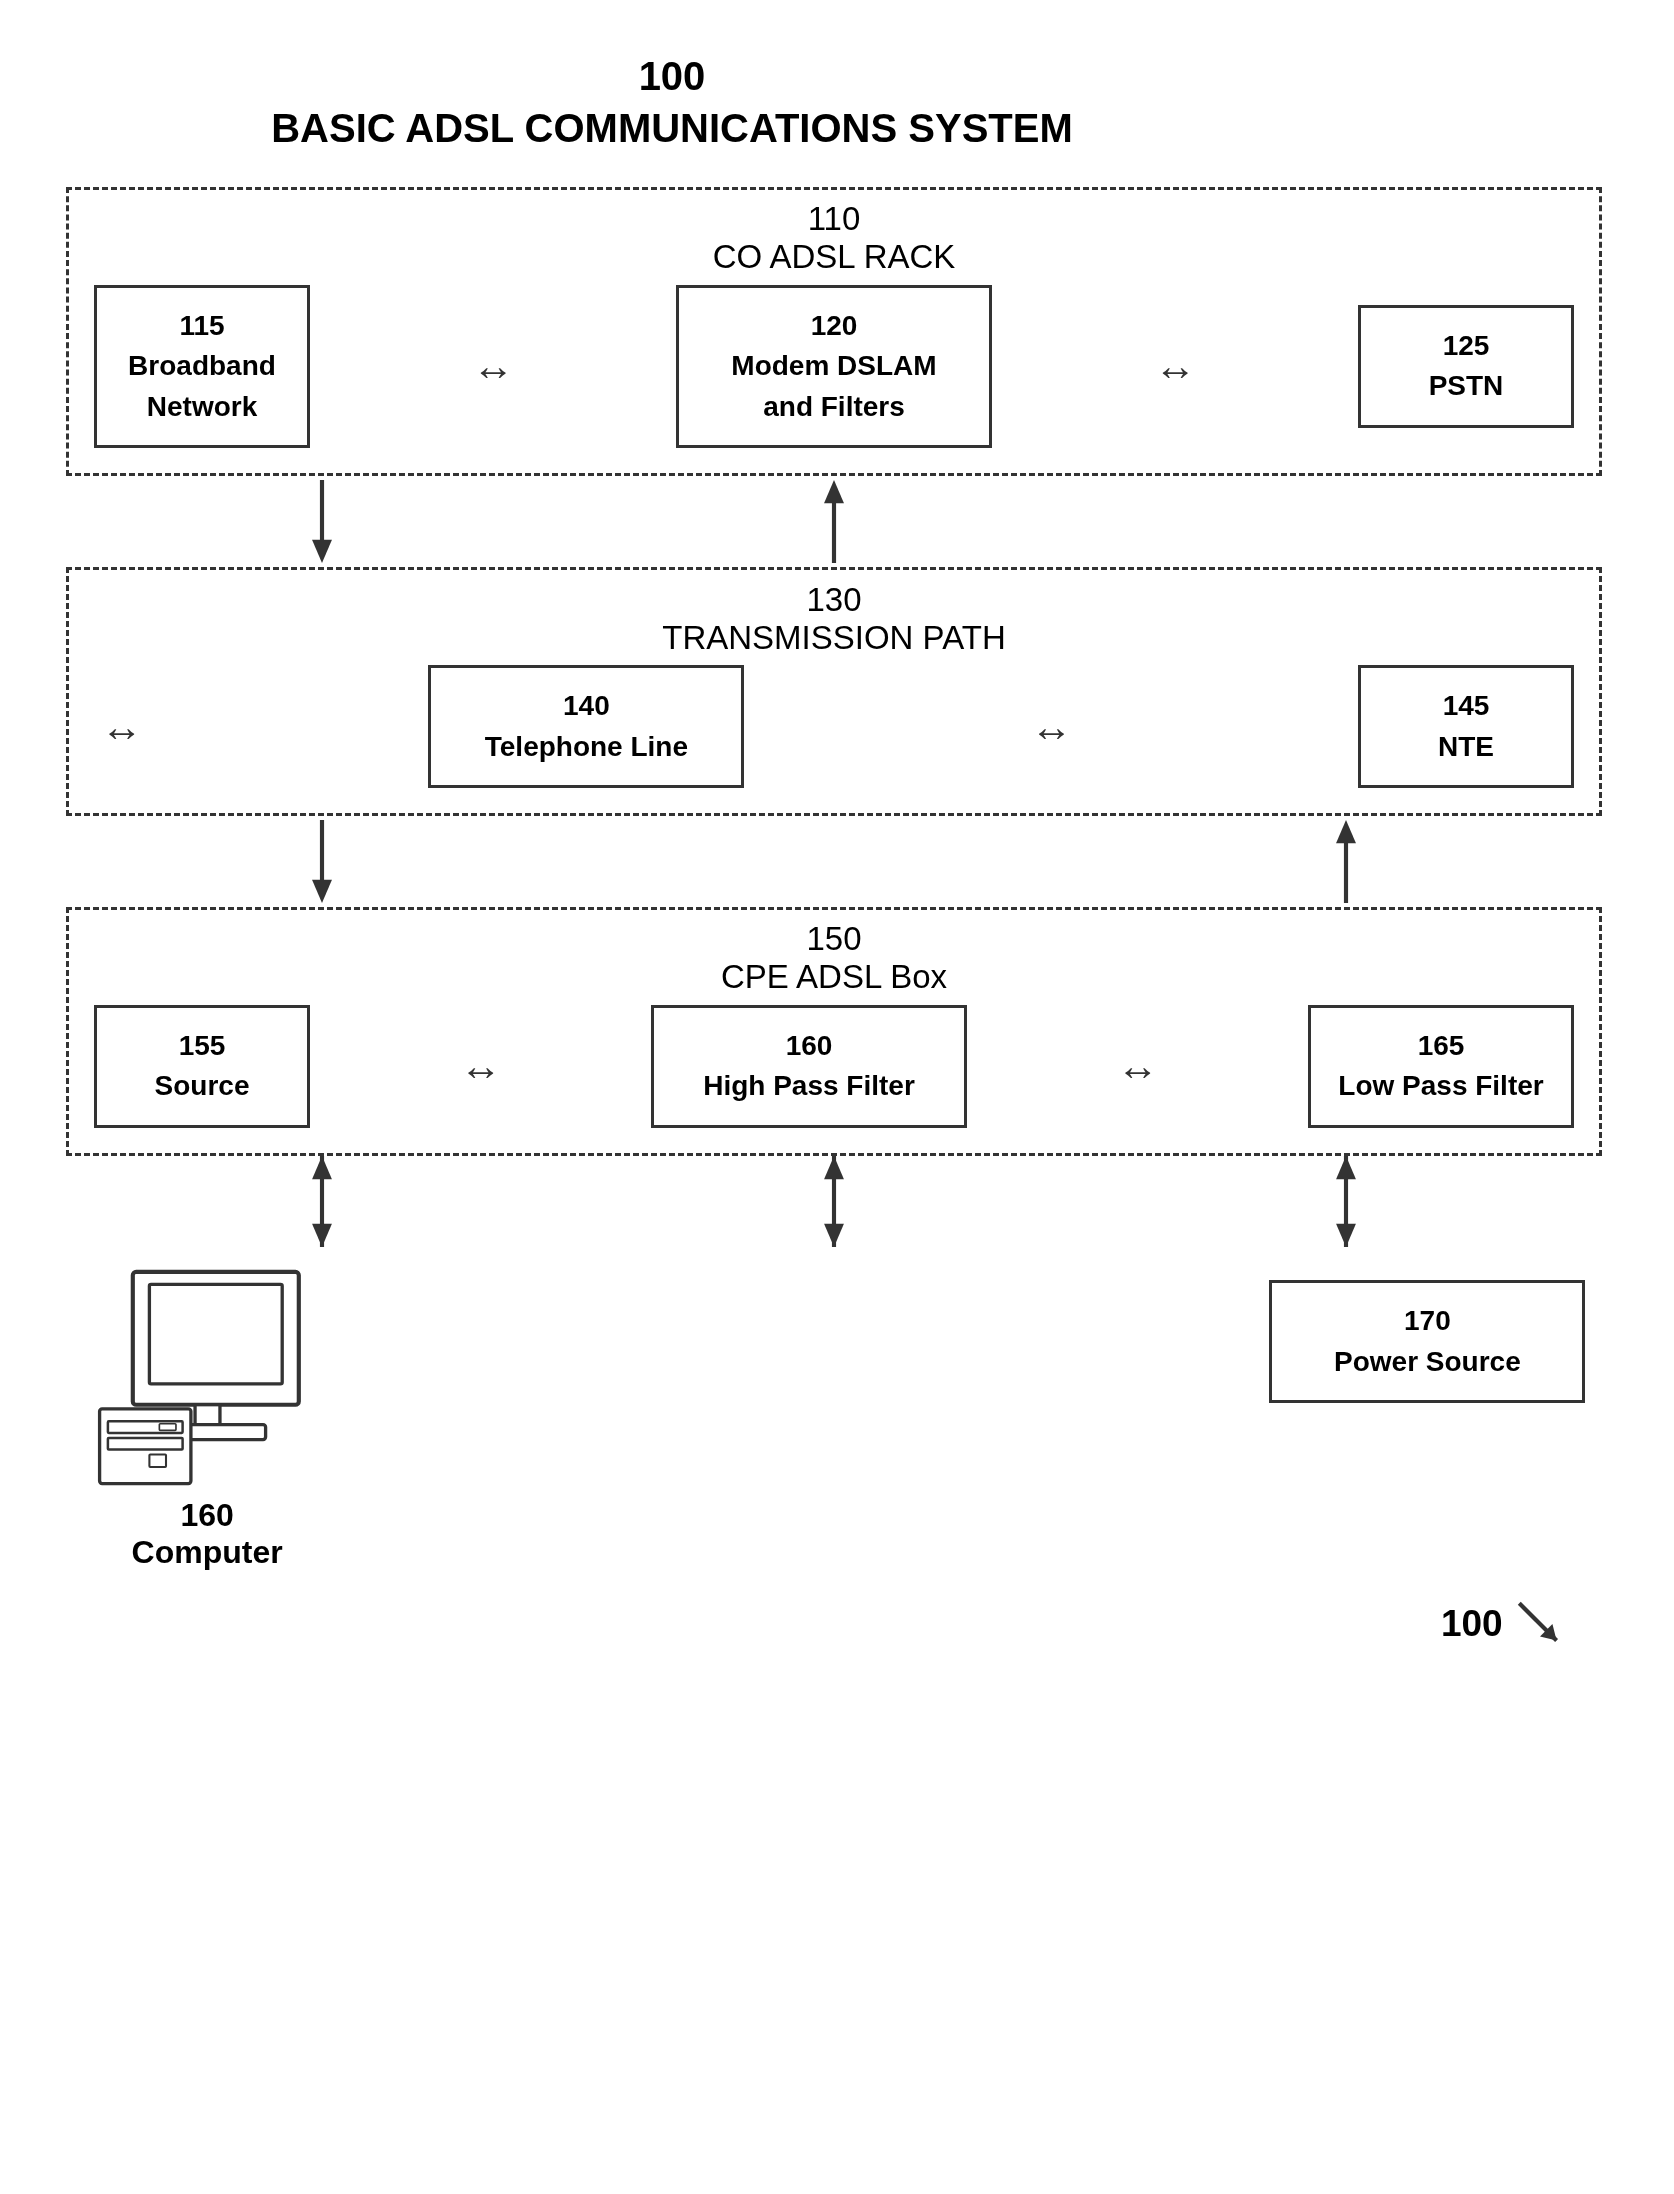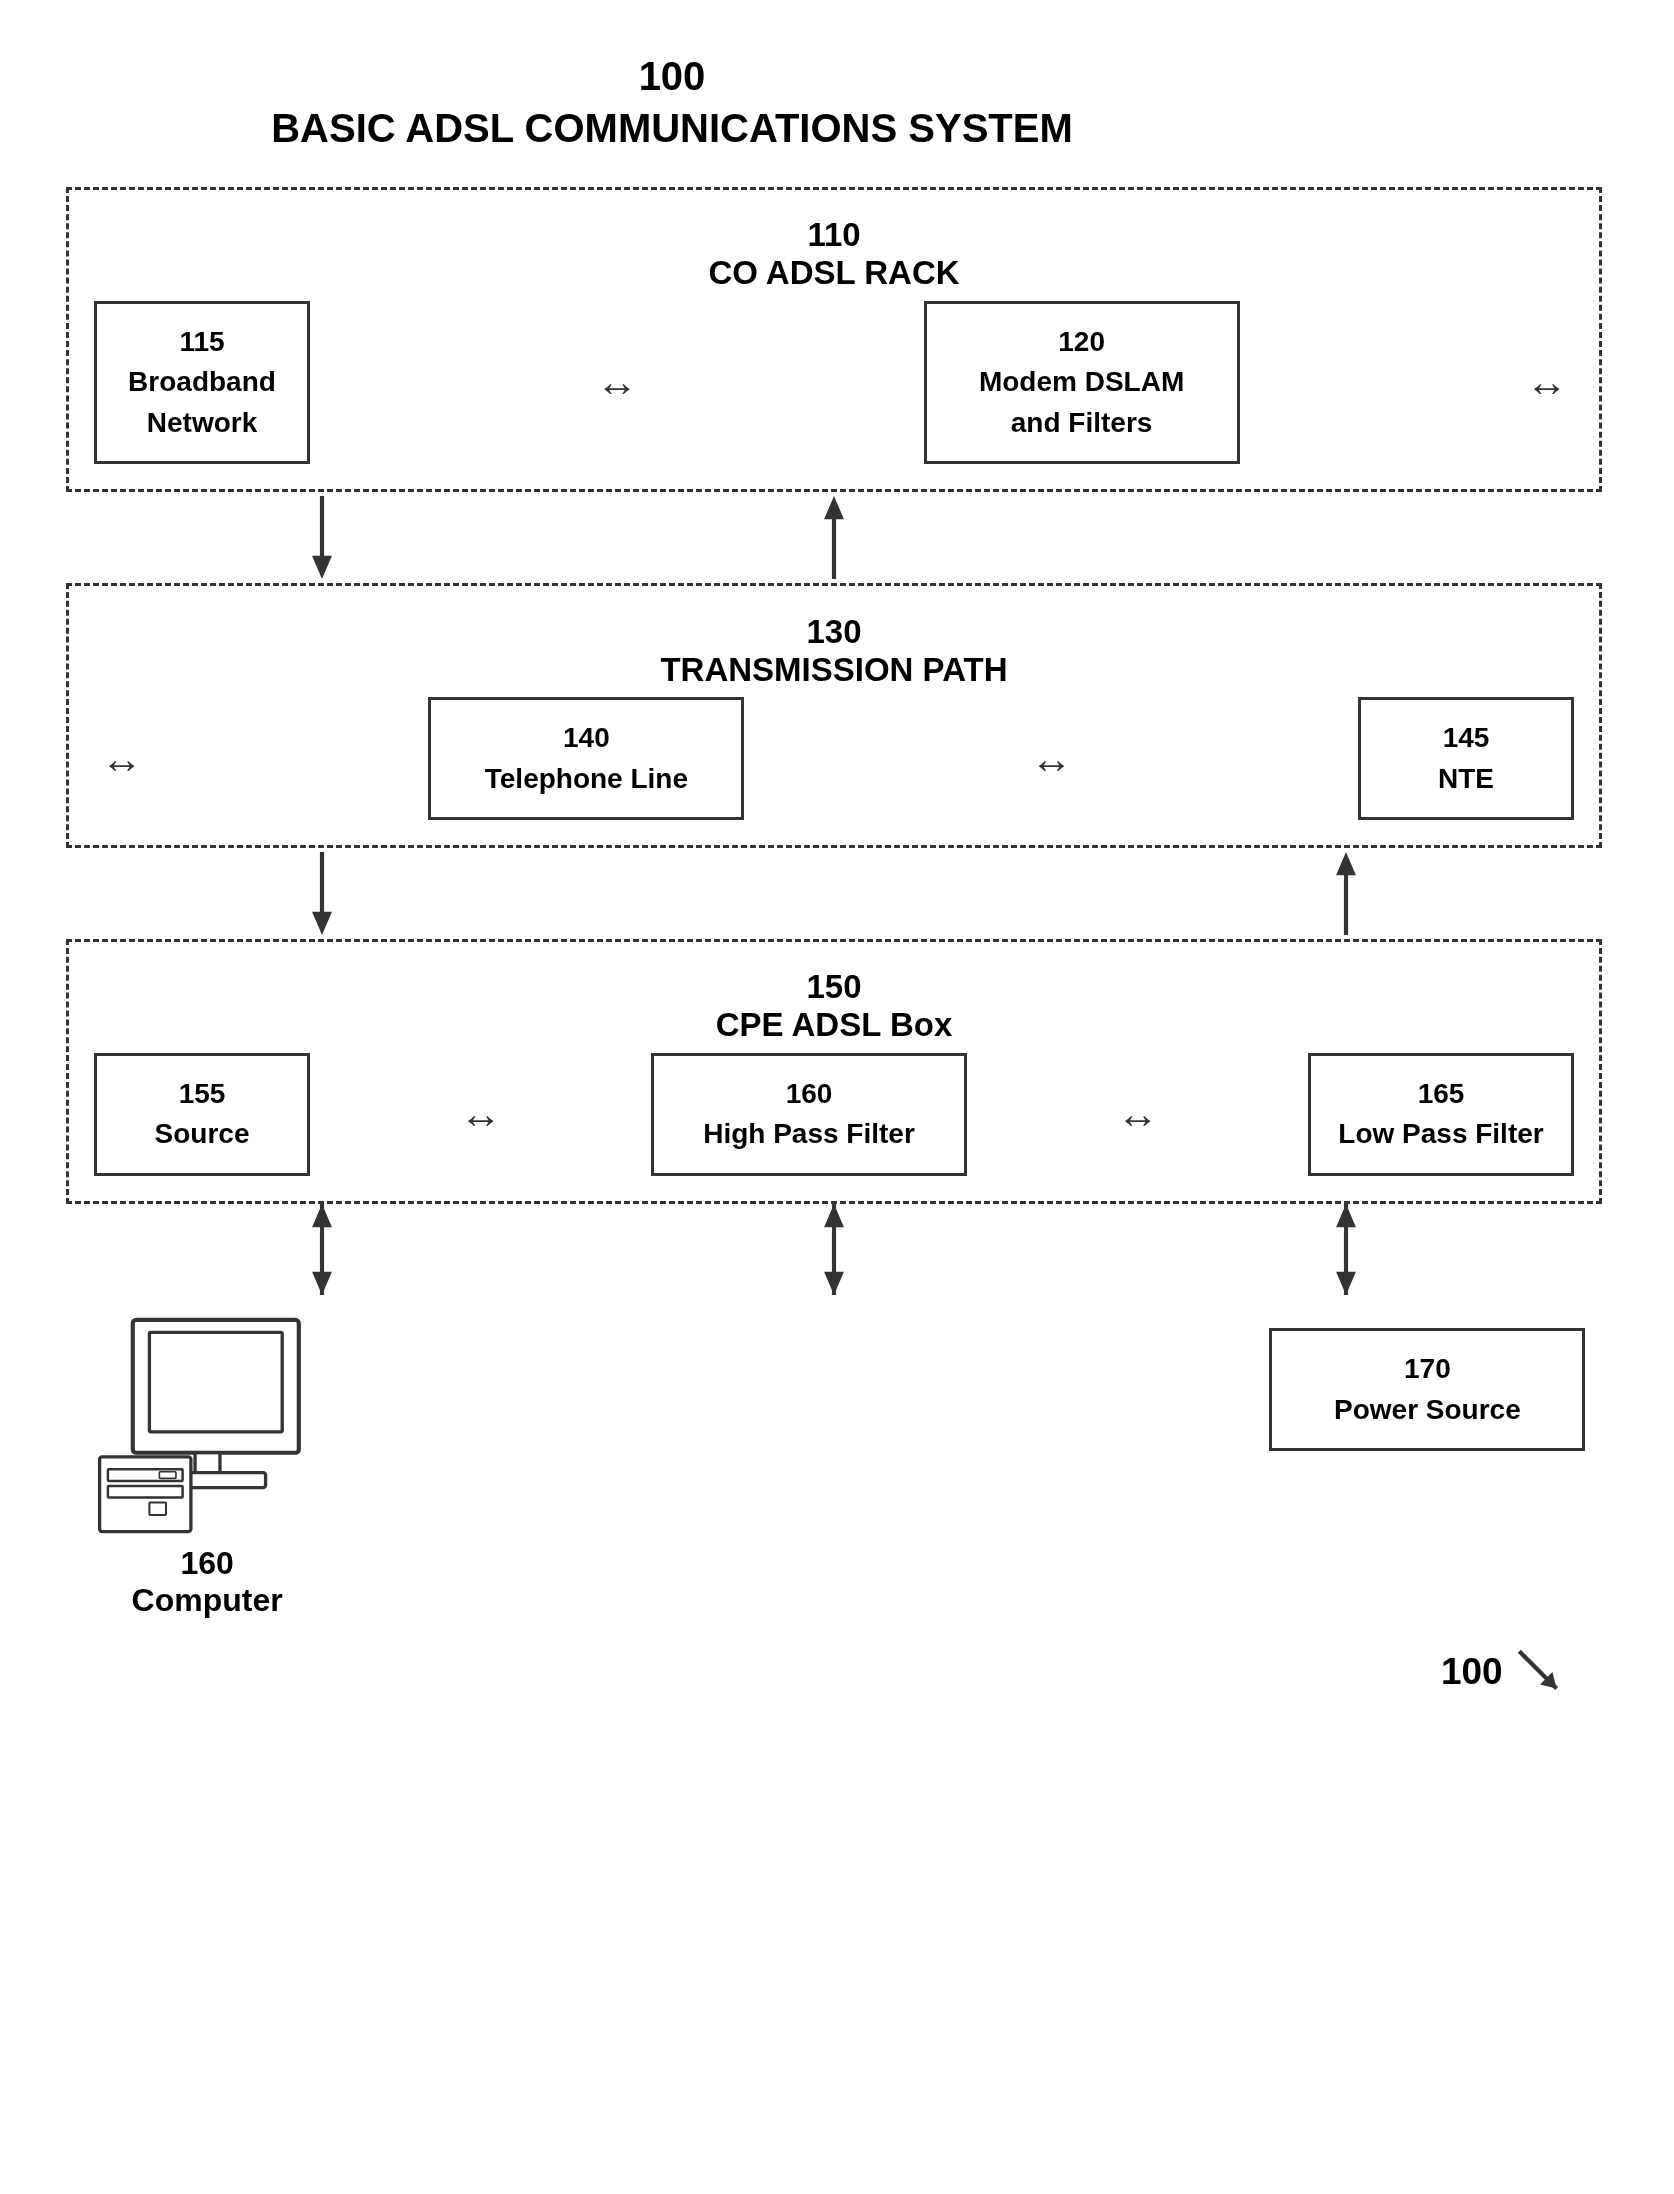--- a/index.html
+++ b/index.html
@@ -106,22 +106,22 @@
     .arrow-h {
       font-size: 42px;
       color: #333;
       padding: 0 6.6px;
       user-select: none;
     }
 
     .sec-title {
       text-align: center;
       font-size: 33px;
-      font-weight: bold;
-      margin-top: 18px;
+      font-weight: normal;
+      margin-top: 2px;
       margin-bottom: 0;
     }
   </style>
 </head>
 <body>
 
 <div class="page">
   <div class="main-title">
     <div>100</div>
     <div>BASIC ADSL COMMUNICATIONS SYSTEM</div>
@@ -143,20 +143,24 @@
 
         <div class="arrow-h">↔</div>
 
         <div class="comp comp-mid">
           <span>120</span><br>
           <span>Modem DSLAM<br>and Filters</span>
         </div>
 
         <div class="arrow-h">↔</div>
 
+        <div class="comp comp-narrow">
+          <span>125</span><br>
+          <span>PSTN</span>
+        </div>
       </div>
     </div>
 
     <div class="between-1-2">
 
       <div class="between-col">
         <svg width="50" height="83" viewBox="0 0 60 100">
           <line x1="30" y1="0" x2="30" y2="80" stroke="#333" stroke-width="5"></line>
           <polygon points="30,100 18,72 42,72" fill="#333"></polygon>
         </svg>

